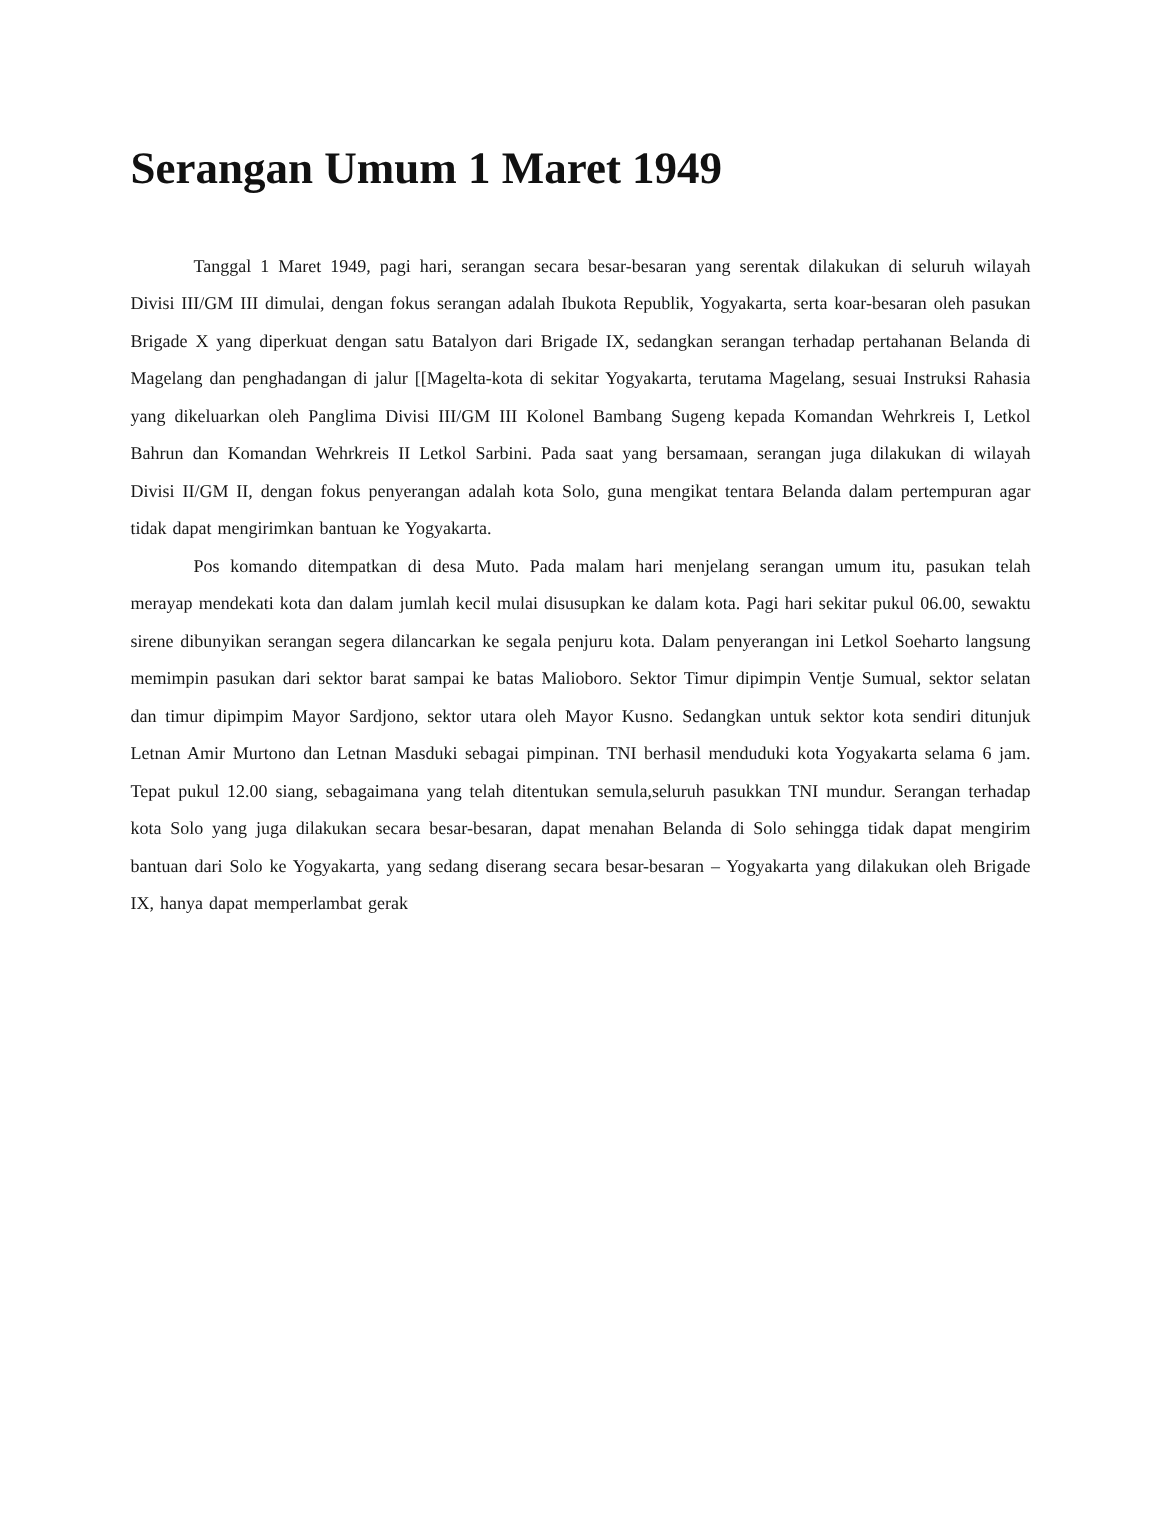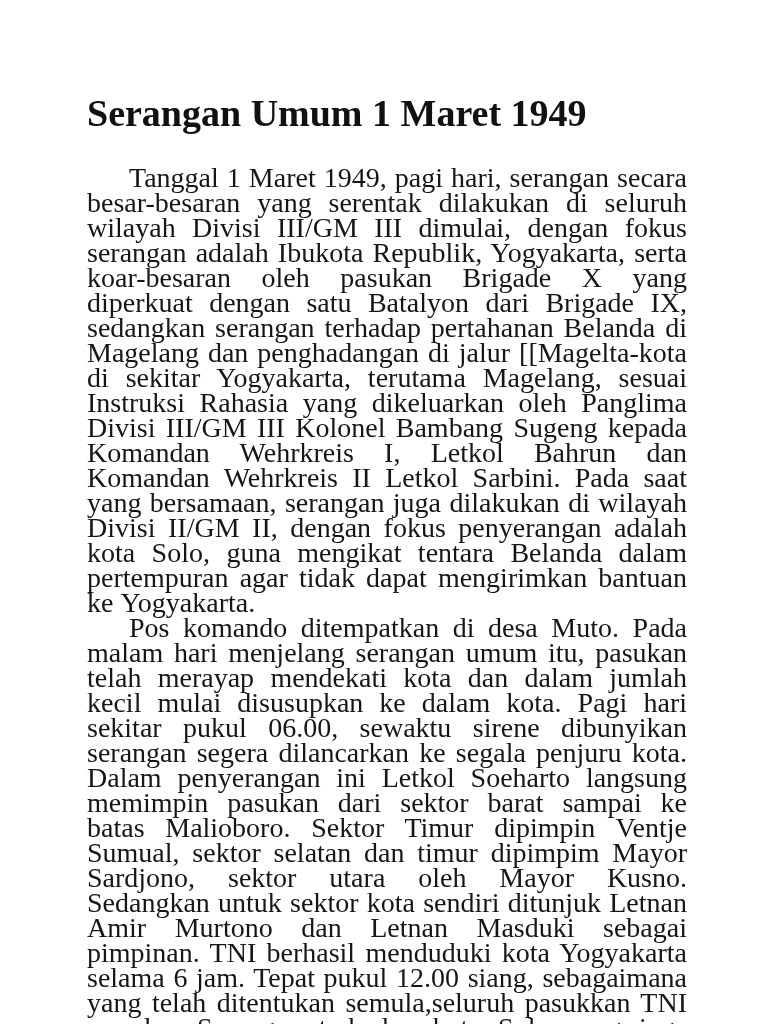--- a/index.html
+++ b/index.html
@@ -17,30 +17,30 @@
     color: #141414;
   }
   .content {
     position: absolute;
     left: 87px;
     top: 94px;
     width: 600px;
   }
   .doc-title {
     margin: 0 0 33px 0;
-    font-size: 38px;
+    font-size: 30px;
     line-height: 38px;
     font-weight: 700;
     letter-spacing: 0px;
     color: #111111;
     font-family: "Liberation Serif", "DejaVu Serif", serif;
   }
   .doc-paragraph {
     margin: 0;
-    font-size: 28px;
+    font-size: 12px;
     line-height: 25px;
     text-align: justify;
     text-indent: 42px;
     word-spacing: 1px;
     color: #161616;
     font-family: "Liberation Serif", "DejaVu Serif", serif;
   }
 </style>
 </head>
 <body>

